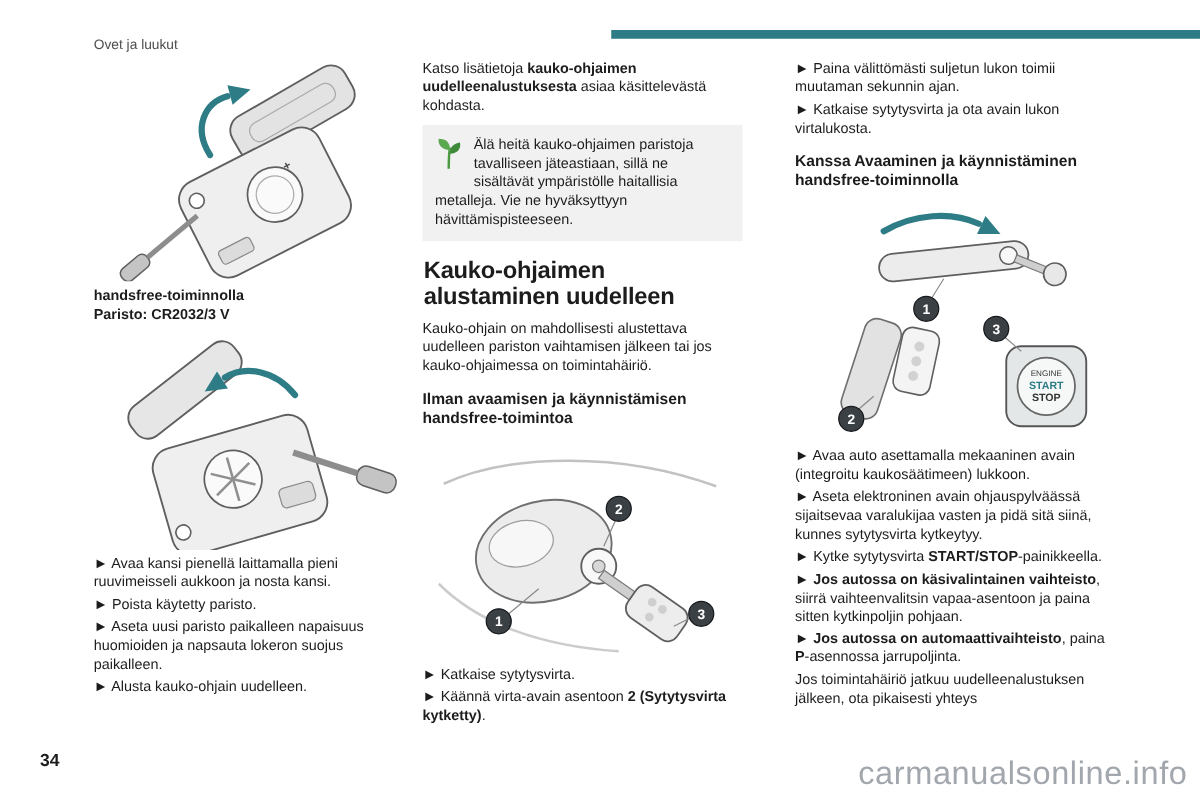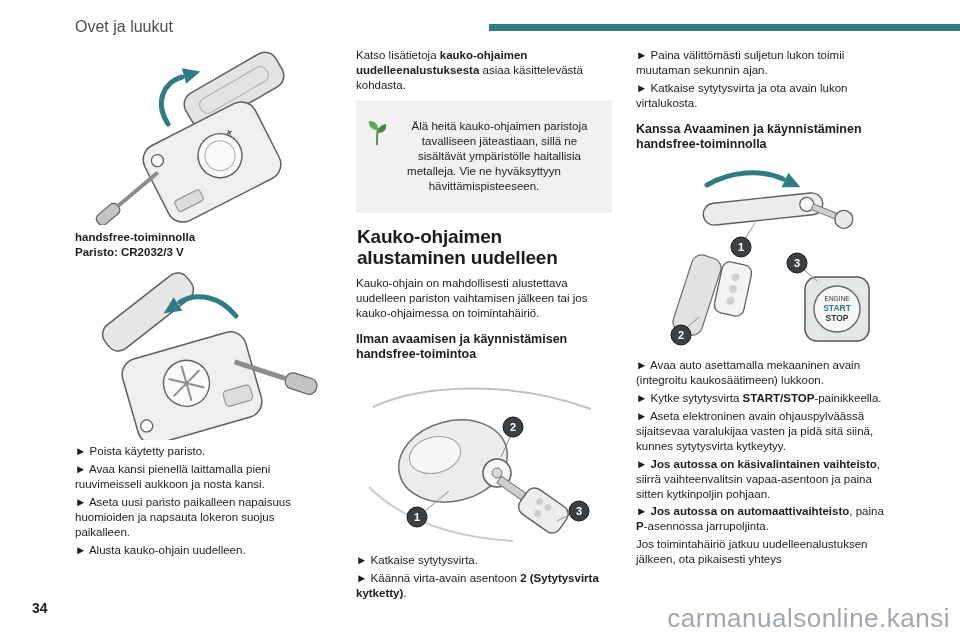--- a/index.html
+++ b/index.html
@@ -1,32 +1,32 @@
 <!DOCTYPE html>
 <html><head>
 <meta charset="utf-8">
 <style>
   * { box-sizing: border-box; margin: 0; padding: 0; }
   html,body { background:#ffffff; }
   .page {
     position: relative; width: 960px; height: 640px; background: #ffffff;
     font-family: "Liberation Sans", sans-serif; color: #1c1c1c; overflow: hidden;
   }
-  .running-header { position:absolute; left:75px; top:18px; font-size:16px; color:#4d4d4d; }
+  .running-header { position:absolute; left:75px; top:30px; font-size:11px; color:#4d4d4d; }
   .header-bar { position:absolute; left:489px; right:0; top:24px; height:7px; background:#2d7c86; }
   .col { position:absolute; width:257px; font-size:11.5px; line-height:1.3; top:48px; }
   #col1 { left:75px; }
-  #col2 { left:356px; }
+  #col2 { left:338px; }
   #col3 { left:636px; }
   .para { margin:0 0 3px 0; }
   .b { font-weight:bold; }
   .caption { font-weight:bold; margin:5px 0 10px 0; line-height:1.3; }
   .section-title { font-size:19px; font-weight:bold; line-height:1.12; margin:13px 0 8px 1px; letter-spacing:-0.2px; }
   .sub { font-size:12.5px; font-weight:bold; line-height:1.25; margin:11px 0 6px 0; }
-  .eco-box { background:#f1f1f1; padding:19px 10px; margin:7px 1px 4px 0;text-align:center; }
+  .eco-box { background:#f1f1f1; padding:9px 10px; margin:7px 1px 4px 0; }
   .eco-box .leaf { float:left; margin:1px 9px 2px 0; }
   .figure { display:block; margin:2px auto 4px auto; }
   svg text { font-family:"Liberation Sans", sans-serif; }
   .page-number { position:absolute; left:32px; top:600px; font-size:14px; font-weight:bold; color:#1c1c1c; }
   .watermark { position:absolute; right:10px; bottom:6px; font-size:26px; color:#a2a7ad; letter-spacing:0.5px; }
 </style>
 </head>
 <body>
 
 <div class="page">
@@ -83,22 +83,22 @@
         <rect x="28" y="12" width="28" height="16" rx="4" fill="#dcdcdc" stroke="#8a8a8a" stroke-width="1"></rect>
         <circle cx="-54" cy="24" r="6" fill="#ffffff" stroke="#5f5f5f" stroke-width="1.3"></circle>
       </g>
       <g transform="translate(200,108) rotate(18)">
         <rect x="2" y="-8" width="32" height="16" rx="7" fill="#c4c4c4" stroke="#5f5f5f" stroke-width="1.2"></rect>
         <rect x="-52" y="-2.5" width="54" height="5" fill="#8d8d8d"></rect>
       </g>
     </svg>
 
     <div>
+        <div class="para"><span>► Avaa kansi pienellä laittamalla pieni ruuvimeisseli aukkoon ja nosta kansi.</span></div>
         <div class="para"><span>► Poista käytetty paristo.</span></div>
-        <div class="para"><span>► Avaa kansi pienellä laittamalla pieni ruuvimeisseli aukkoon ja nosta kansi.</span></div>
         <div class="para"><span>► Aseta uusi paristo paikalleen napaisuus huomioiden ja napsauta lokeron suojus paikalleen.</span></div>
         <div class="para"><span>► Alusta kauko-ohjain uudelleen.</span></div>
       </div>
   </div>
 
   <div class="col" id="col2">
 
     <p class="para"><span>Katso lisätietoja </span><span class="b">kauko-ohjaimen uudelleenalustuksesta</span><span> asiaa käsittelevästä kohdasta.</span></p>
 
     <div class="eco-box">
@@ -201,23 +201,23 @@
       </g>
       <line x1="158" y1="110" x2="172" y2="122" stroke="#8a8a8a" stroke-width="1"></line>
       <g>
         <circle cx="152" cy="104" r="10" fill="#3b4045" stroke="#17191c" stroke-width="1"></circle>
         <text x="152" y="108" text-anchor="middle" font-size="11" font-weight="bold" fill="#ffffff">3</text>
       </g>
     </svg>
 
     <div>
         <div class="para"><span>► Avaa auto asettamalla mekaaninen avain (integroitu kaukosäätimeen) lukkoon.</span></div>
+        <div class="para"><span>► Aseta elektroninen avain ohjauspylväässä sijaitsevaa varalukijaa vasten ja pidä sitä siinä, kunnes sytytysvirta kytkeytyy.</span></div>
         <div class="para"><span>► Kytke sytytysvirta </span><span class="b">START/STOP</span><span>-painikkeella.</span></div>
-        <div class="para"><span>► Aseta elektroninen avain ohjauspylväässä sijaitsevaa varalukijaa vasten ja pidä sitä siinä, kunnes sytytysvirta kytkeytyy.</span></div>
         <div class="para"><span>► </span><span class="b">Jos autossa on käsivalintainen vaihteisto</span><span>, siirrä vaihteenvalitsin vapaa-asentoon ja paina sitten kytkinpoljin pohjaan.</span></div>
         <div class="para"><span>► </span><span class="b">Jos autossa on automaattivaihteisto</span><span>, paina </span><span class="b">P</span><span>-asennossa jarrupoljinta.</span></div>
         <div class="para"><span>Jos toimintahäiriö jatkuu uudelleenalustuksen jälkeen, ota pikaisesti yhteys</span></div>
       </div>
   </div>
 
   <div class="page-number">34</div>
-  <div class="watermark">carmanualsonline.kansi</div>
+  <div class="watermark">carmanualsonline.info</div>
 </div>
 
 </body></html>

